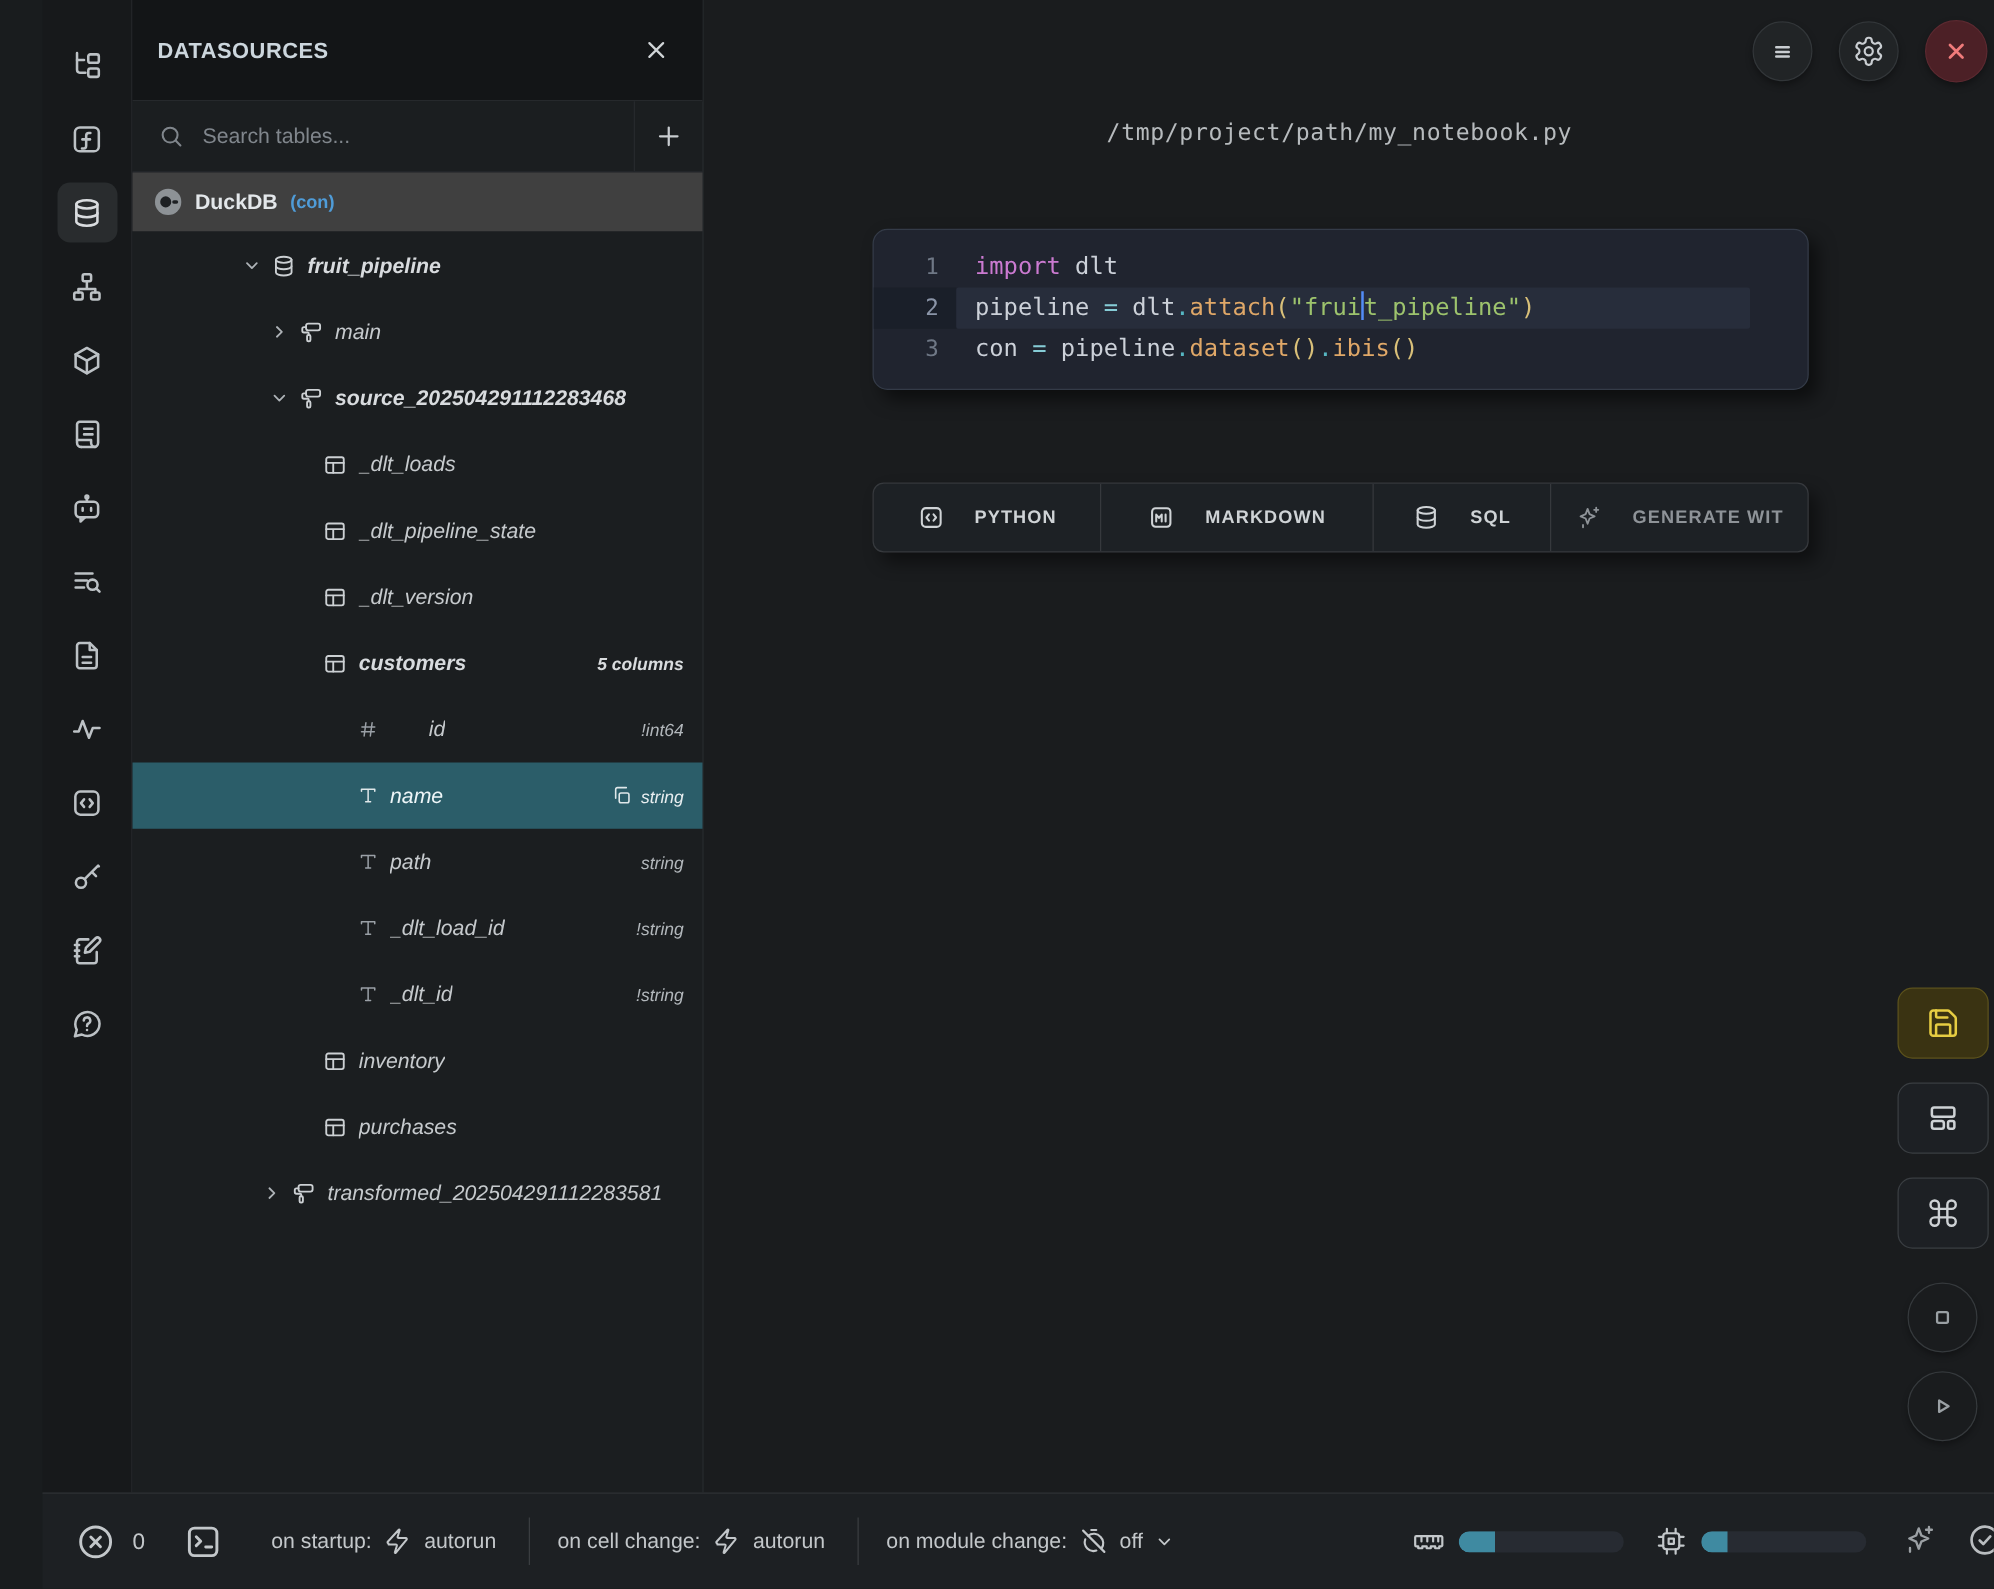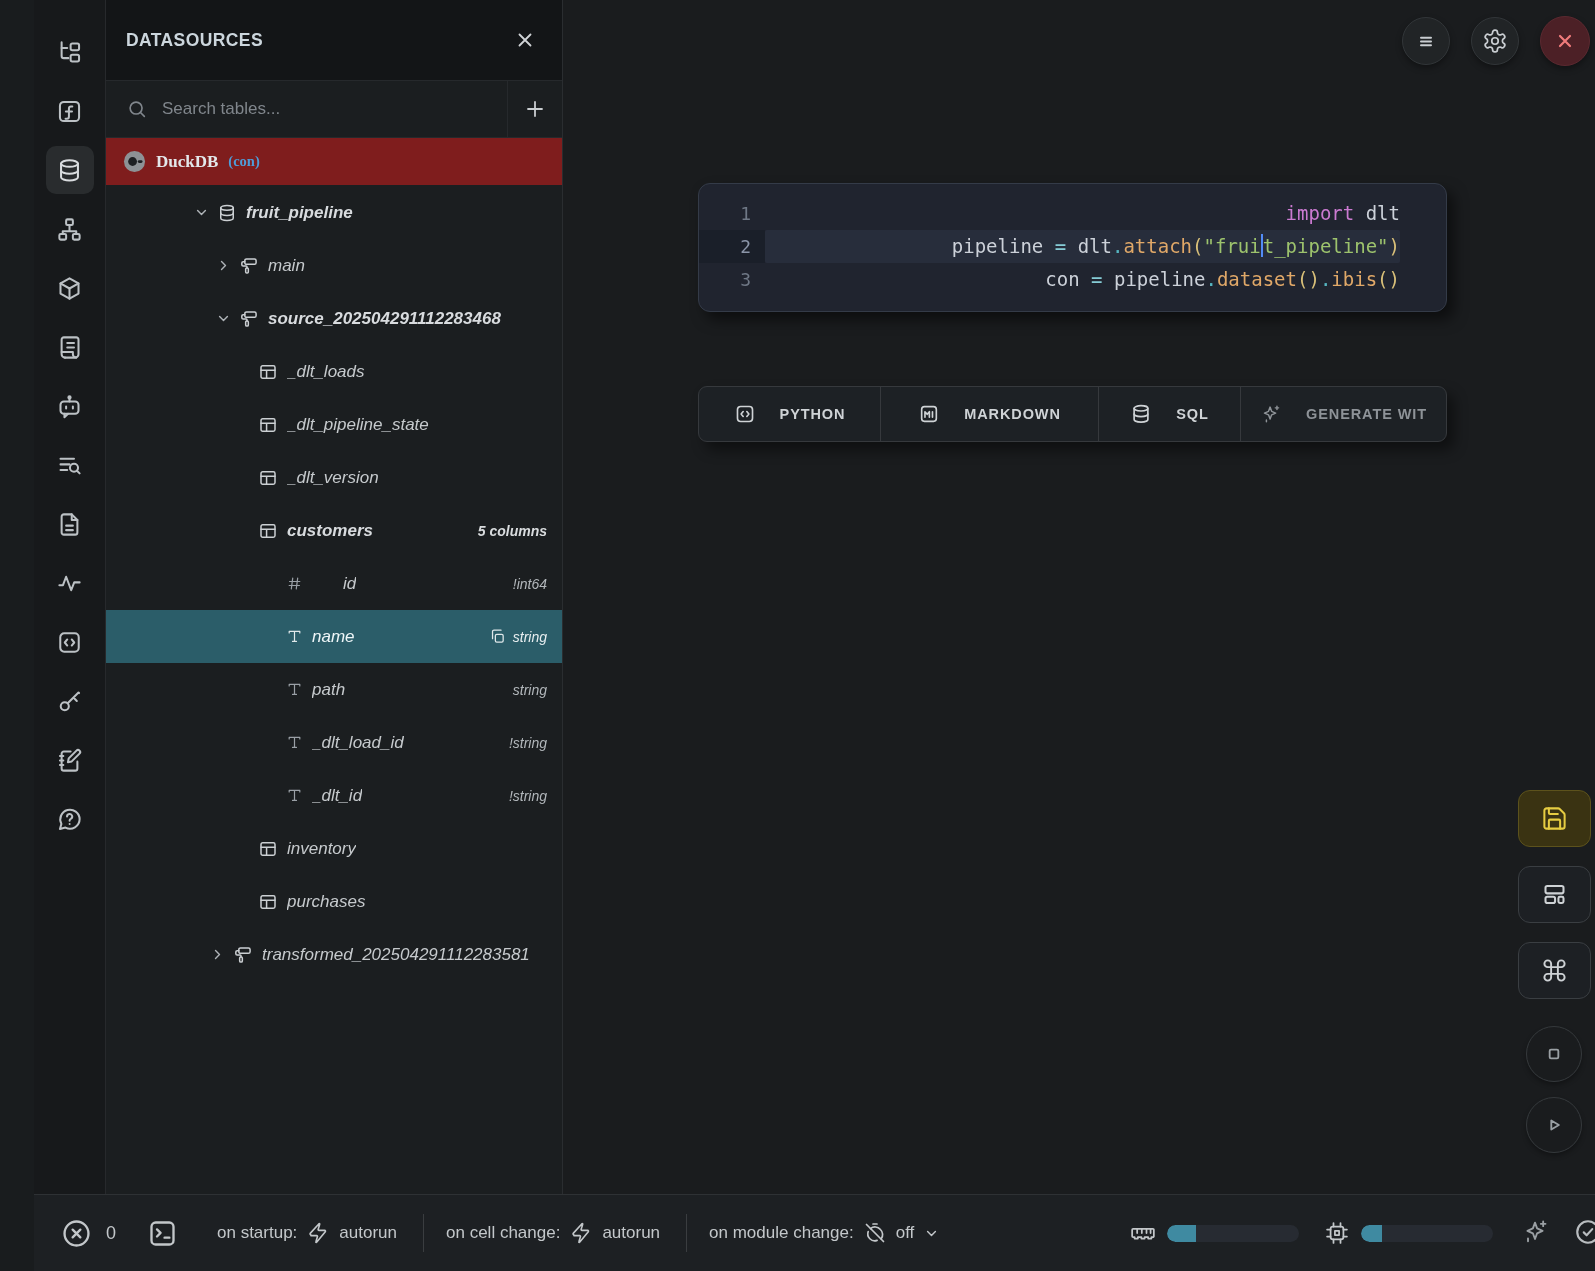--- a/index.html
+++ b/index.html
@@ -25,22 +25,22 @@
   .panel-close{margin-left:auto;background:none;border:none;color:#d0d4d7;cursor:pointer;
     width:34px;height:34px;display:flex;align-items:center;justify-content:center;padding:0;}
   .search-row{height:56px;border-bottom:1px solid #26292c;display:flex;align-items:stretch;}
   .search-box{flex:1;display:flex;align-items:center;gap:12px;padding-left:20px;}
   .search-box input{flex:1;background:transparent;border:none;outline:none;color:#d5d9dc;
     font-size:17px;font-family:"Liberation Sans",sans-serif;}
   .search-box input::placeholder{color:#80868c;}
   .search-icon{color:#80868c;}
   .add-conn{width:55px;border:none;border-left:1px solid #26292c;background:transparent;
     color:#c9cdd0;display:flex;align-items:center;justify-content:center;cursor:pointer;}
-  .conn-row{height:47px;background:#7f1d1d;display:flex;align-items:center;gap:10px;
-    padding-left:17px;cursor:pointer;font-family:Liberation Serif, serif;}
+  .conn-row{height:47px;background:#404040;display:flex;align-items:center;gap:10px;
+    padding-left:17px;cursor:pointer;}
   .conn-name{font-size:17px;font-weight:700;color:#e3e7ea;}
   .conn-badge{font-size:14.5px;font-weight:700;color:#4f9cd8;}
   .tree{position:absolute;top:186px;left:0;right:0;font-style:italic;}
   .trow{height:53px;display:flex;align-items:center;gap:9px;padding-right:15px;cursor:pointer;
     color:#c6cacd;font-size:17px;}
   .trow .chev{color:#aeb3b7;width:18px;margin-right:-2px;}
   .trow .nodeic{color:#ccd0d3;}
   .trow .colic{color:#9aa0a6;}
   .trow .lbl{white-space:nowrap;overflow:hidden;}
   .trow.bold .lbl{font-weight:700;color:#d8dbde;}
@@ -58,21 +58,21 @@
   .doc-path{position:absolute;top:96px;left:135px;width:747px;text-align:center;
     font-family:"DejaVu Sans Mono","Liberation Mono",monospace;font-size:18.5px;color:#b7bbbe;
     letter-spacing:.5px;}
   .cell{position:absolute;top:183px;left:135px;width:747px;background:#20242f;
     border:1px solid #343b48;border-radius:12px;padding:13px 0 15px 0;
     box-shadow:7px 8px 14px rgba(0,0,0,.5);
     font-family:"DejaVu Sans Mono","Liberation Mono",monospace;font-size:19px;}
   .cline{display:flex;height:33px;line-height:33px;}
   .cline .lnum{width:52px;flex:none;text-align:right;padding-right:14px;color:#6f7886;
     font-size:18px;}
-  .cline .ltext{flex:1;white-space:pre;padding-left:15px;margin-right:46px;border-radius:2px;text-align:right;}
+  .cline .ltext{flex:1;white-space:pre;padding-left:15px;margin-right:46px;border-radius:2px;}
   .cline.active .lnum{background:#1a1f29;color:#8b95a8;}
   .cline.active .ltext{background:#272d3b;}
   .tok-kw{color:#cb7ad1;}
   .tok-id{color:#ccd1d9;}
   .tok-op{color:#86ccd6;}
   .tok-dot{color:#56b6c2;}
   .tok-fn{color:#e0a868;}
   .tok-par{color:#d9c079;}
   .tok-str{color:#9dc36d;}
   .tok-cur{display:inline-block;width:0;border-left:2px solid #538cf7;height:23px;
@@ -469,20 +469,21 @@
               <rect x="8" y="14.4" width="3.2" height="6" rx="1.3"></rect>
             </svg>
           </span>
           <span class="lbl">transformed_202504291112283581</span>
           <span class="sp"></span>
         </div>
       </div>
   </aside>
 
   <main class="main">
+    <div class="doc-path">/tmp/project/path/my_notebook.py</div>
     <section class="cell" id="cell">
         <div class="cline">
           <span class="lnum">1</span>
           <span class="ltext"><span class="tok-kw">import</span><span class="tok-id"> dlt</span></span>
         </div>
         <div class="cline active">
           <span class="lnum">2</span>
           <span class="ltext"><span class="tok-id">pipeline </span><span class="tok-op">= </span><span class="tok-id">dlt</span><span class="tok-dot">.</span><span class="tok-fn">attach</span><span class="tok-par">(</span><span class="tok-str">"frui</span><span class="tok-cur"></span><span class="tok-str">t_pipeline"</span><span class="tok-par">)</span></span>
         </div>
         <div class="cline">

